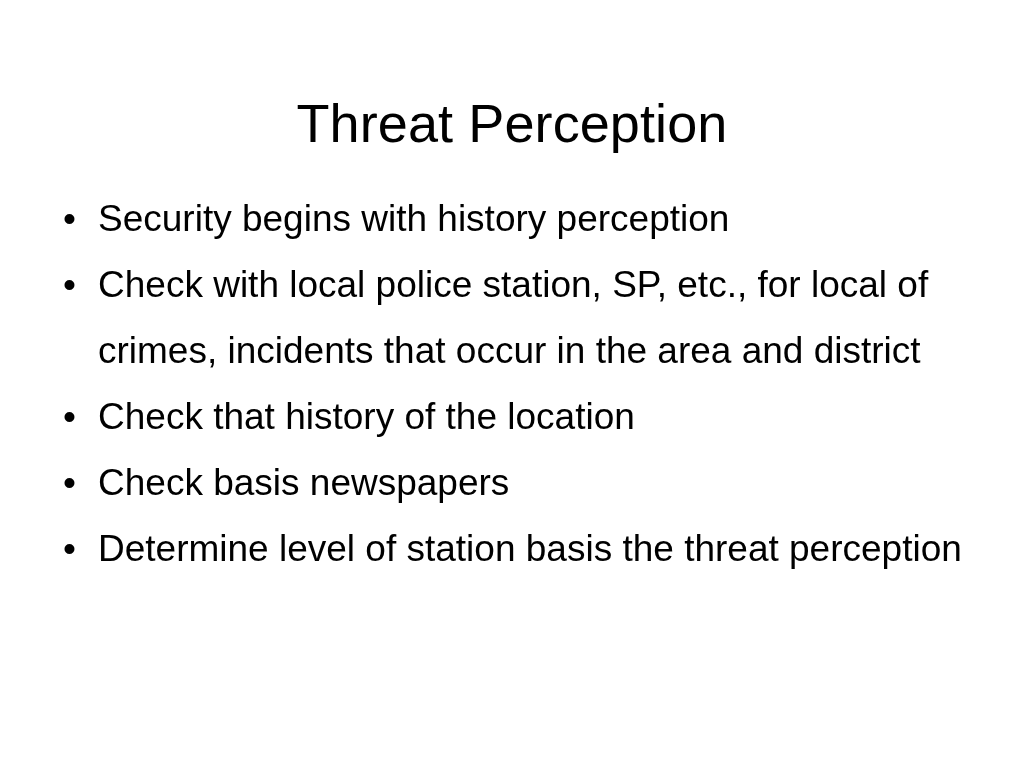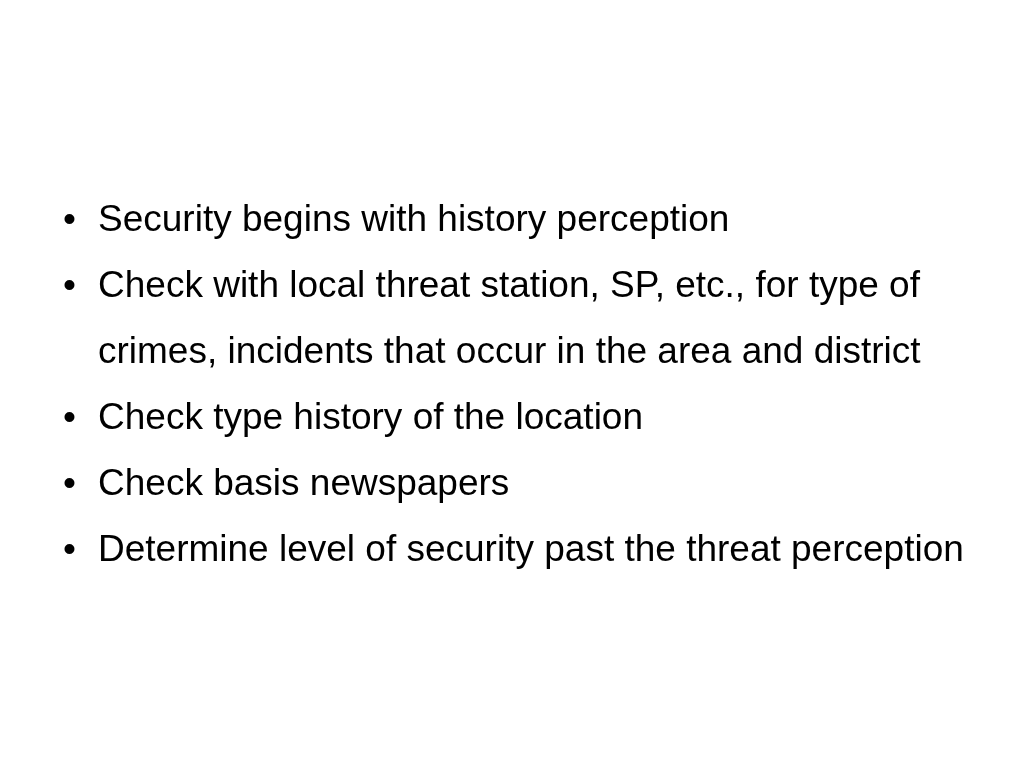--- a/index.html
+++ b/index.html
@@ -75,45 +75,46 @@
 
   .bullet-text {
     display: block;
   }
 </style>
 </head>
 <body>
 
 <div class="slide">
 
+  <h1 class="slide-title">Threat Perception</h1>
 
   <div class="slide-body">
     <ul class="bullet-list">
 
       <li class="bullet-item">
         <span class="bullet-marker">•</span>
         <span class="bullet-text">Security begins with history perception</span>
       </li>
 
       <li class="bullet-item">
         <span class="bullet-marker">•</span>
-        <span class="bullet-text">Check with local threat station, SP, etc., for type of crimes, incidents that occur in the area and district</span>
+        <span class="bullet-text">Check with local police station, SP, etc., for local of crimes, incidents that occur in the area and district</span>
       </li>
 
       <li class="bullet-item">
         <span class="bullet-marker">•</span>
-        <span class="bullet-text">Check type history of the location</span>
+        <span class="bullet-text">Check that history of the location</span>
       </li>
 
       <li class="bullet-item">
         <span class="bullet-marker">•</span>
         <span class="bullet-text">Check basis newspapers</span>
       </li>
 
       <li class="bullet-item">
         <span class="bullet-marker">•</span>
-        <span class="bullet-text">Determine level of security past the threat perception</span>
+        <span class="bullet-text">Determine level of station basis the threat perception</span>
       </li>
 
     </ul>
   </div>
 
 </div>
 
 </body></html>

